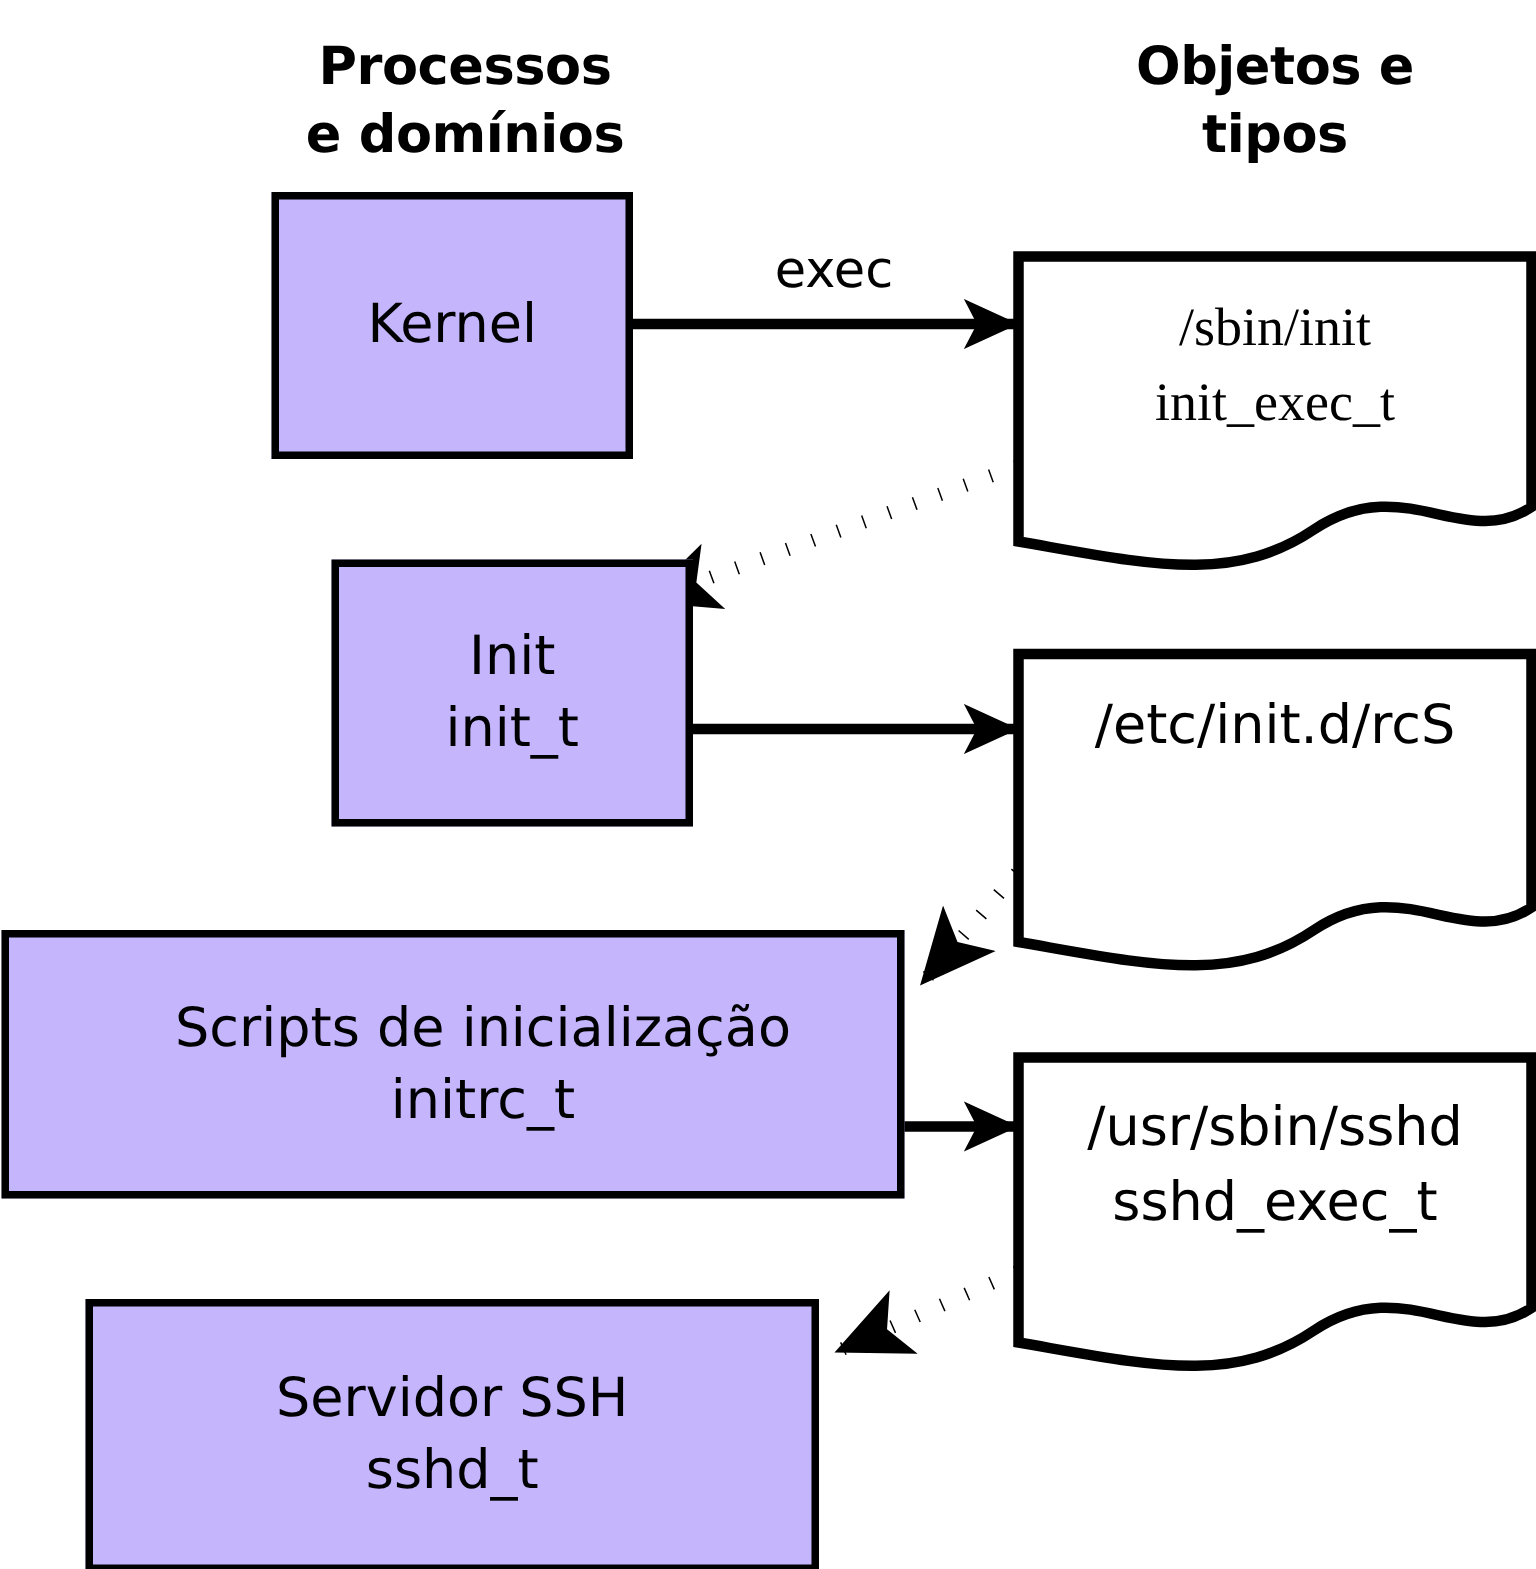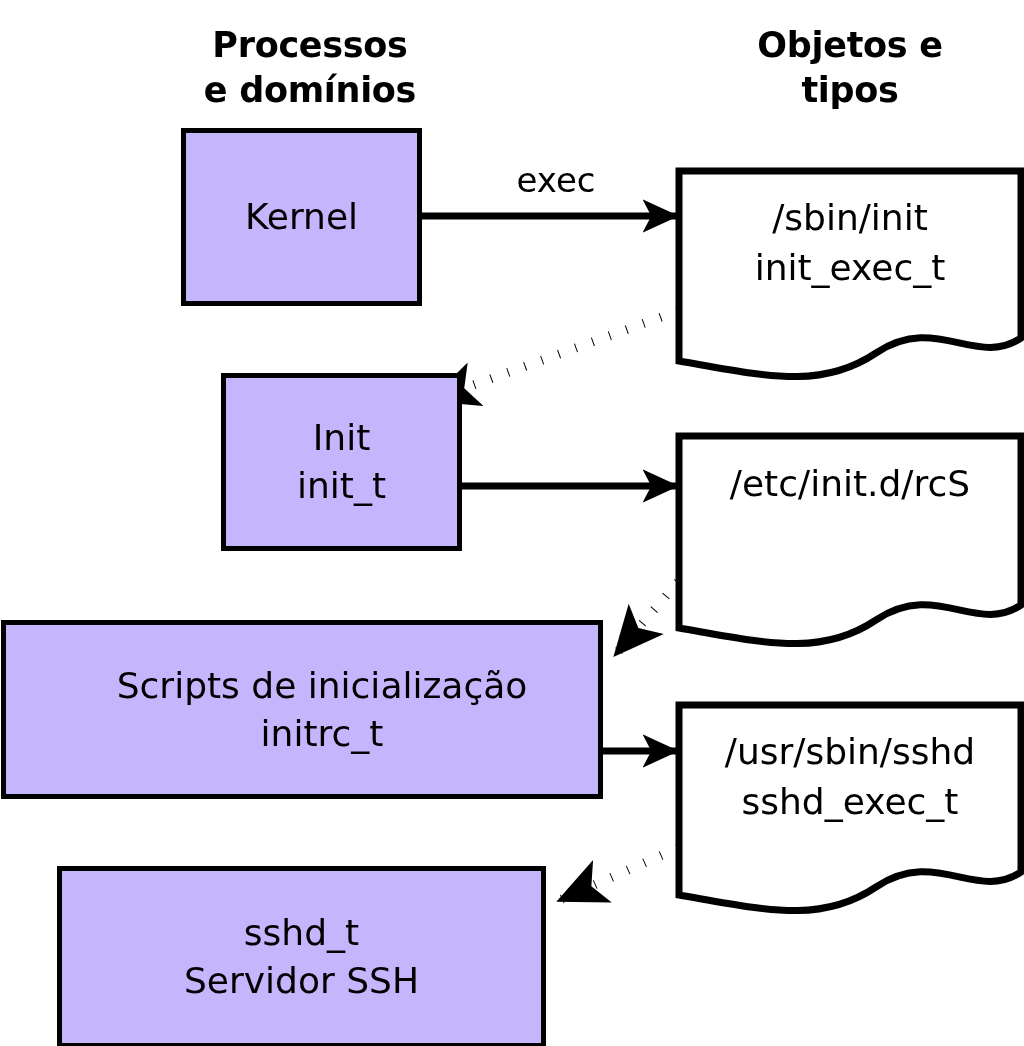--- a/index.html
+++ b/index.html
@@ -136,25 +136,25 @@
     <div class="ln">Init</div>
     <div class="ln">init_t</div>
   </div>
 
   <div class="proc-box" style="left:1px; top:620px; width:602px; height:179px;padding-left:40px;">
     <div class="ln">Scripts de inicialização</div>
     <div class="ln">initrc_t</div>
   </div>
 
   <div class="proc-box" style="left:57px; top:866px; width:489px; height:182px;">
+    <div class="ln">Servidor SSH</div>
     <div class="ln">sshd_t</div>
-    <div class="ln">Servidor SSH</div>
   </div>
 
-  <div class="doc-box" style="left:676px; top:168px; width:348px; height:212px;">
+  <div class="doc-box" style="left:676px; top:168px; width:348px; height:212px;font-family:Liberation Serif, serif;">
     <svg viewBox="0 0 348 212" preserveAspectRatio="none" xmlns="http://www.w3.org/2000/svg">
       <path d="M 3 3 L 345 3 L 345 170 C 300 200 260 145 200 185 C 145 222 90 208 3 193 Z" fill="#ffffff" stroke="#000000" stroke-width="7" stroke-linejoin="miter"></path>
     </svg>
     <div class="doc-text" style="top:25px;">
       <div class="ln">/sbin/init</div>
       <div class="ln">init_exec_t</div>
     </div>
   </div>
 
   <div class="doc-box" style="left:676px; top:433px; width:348px; height:217px;">

